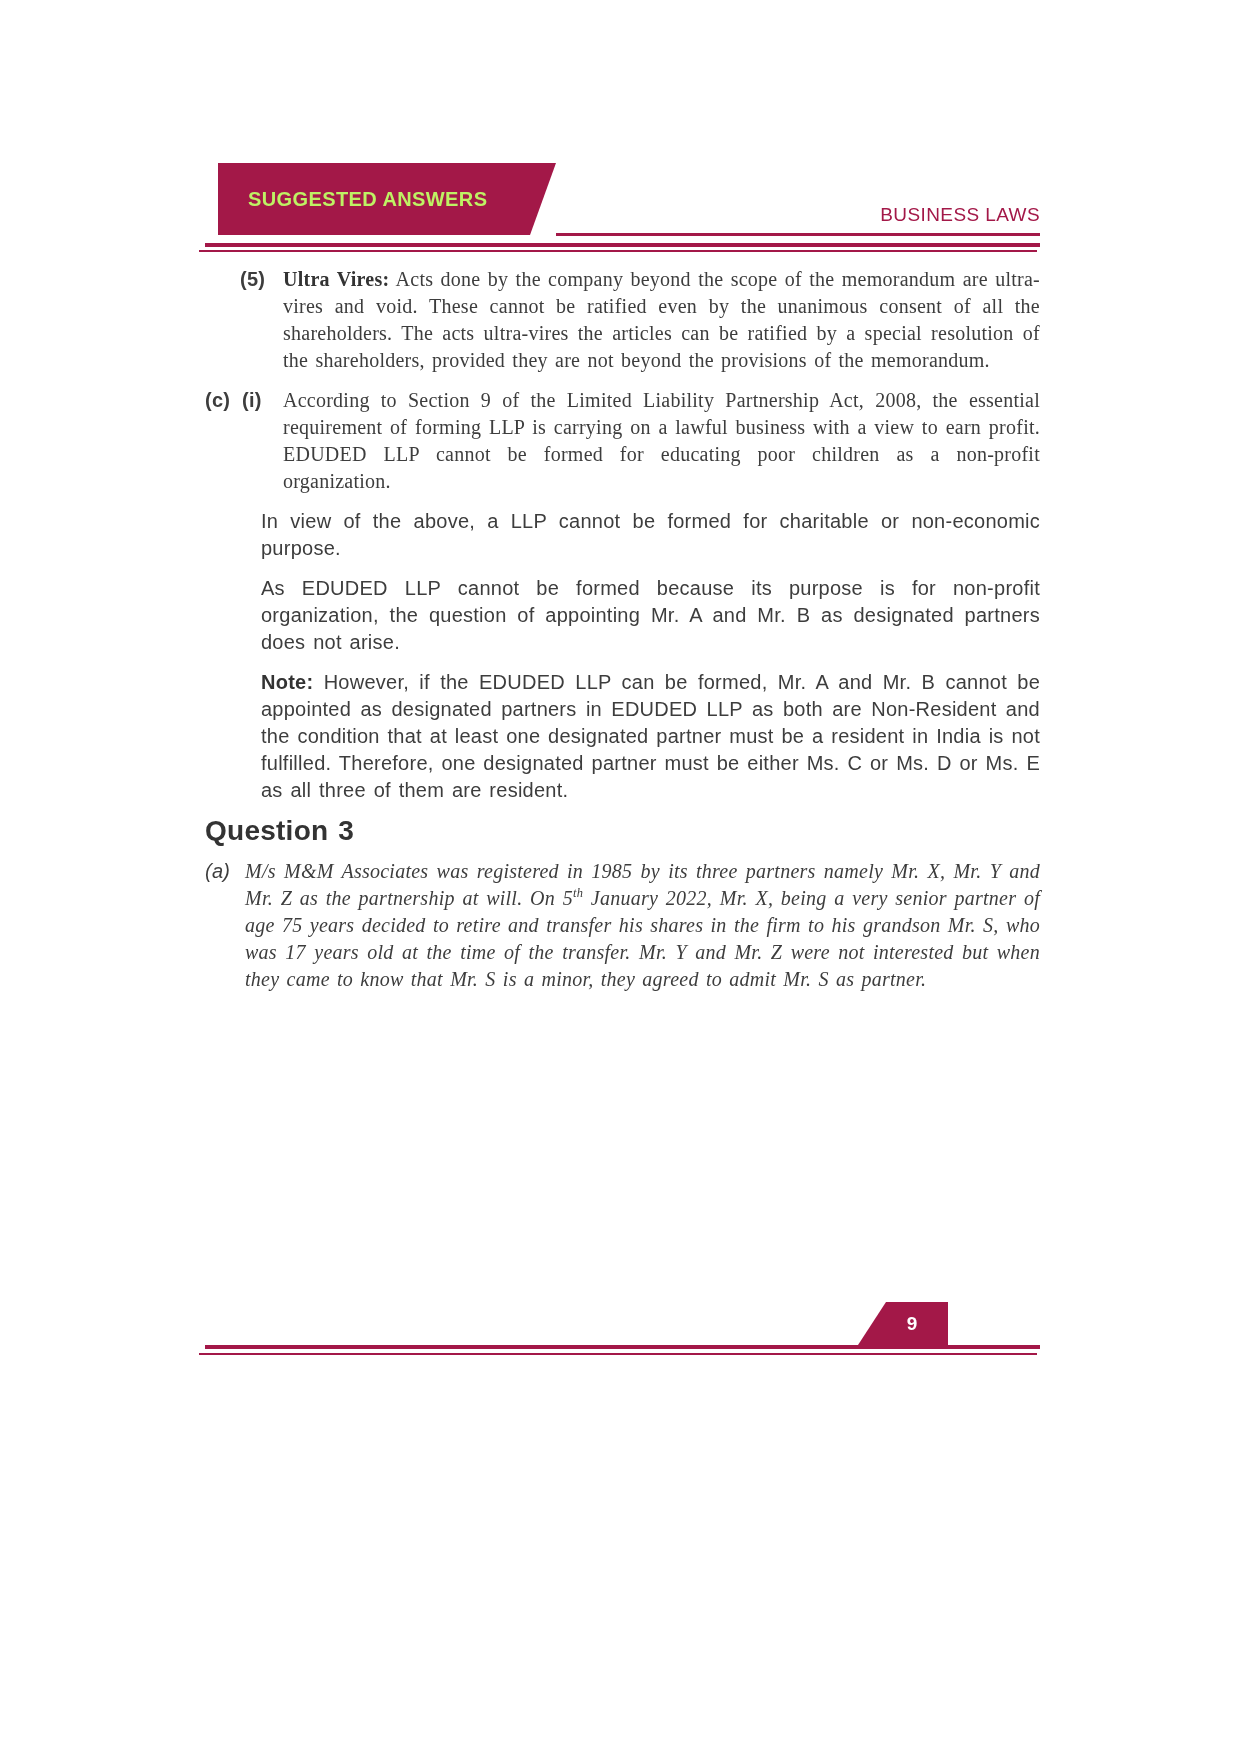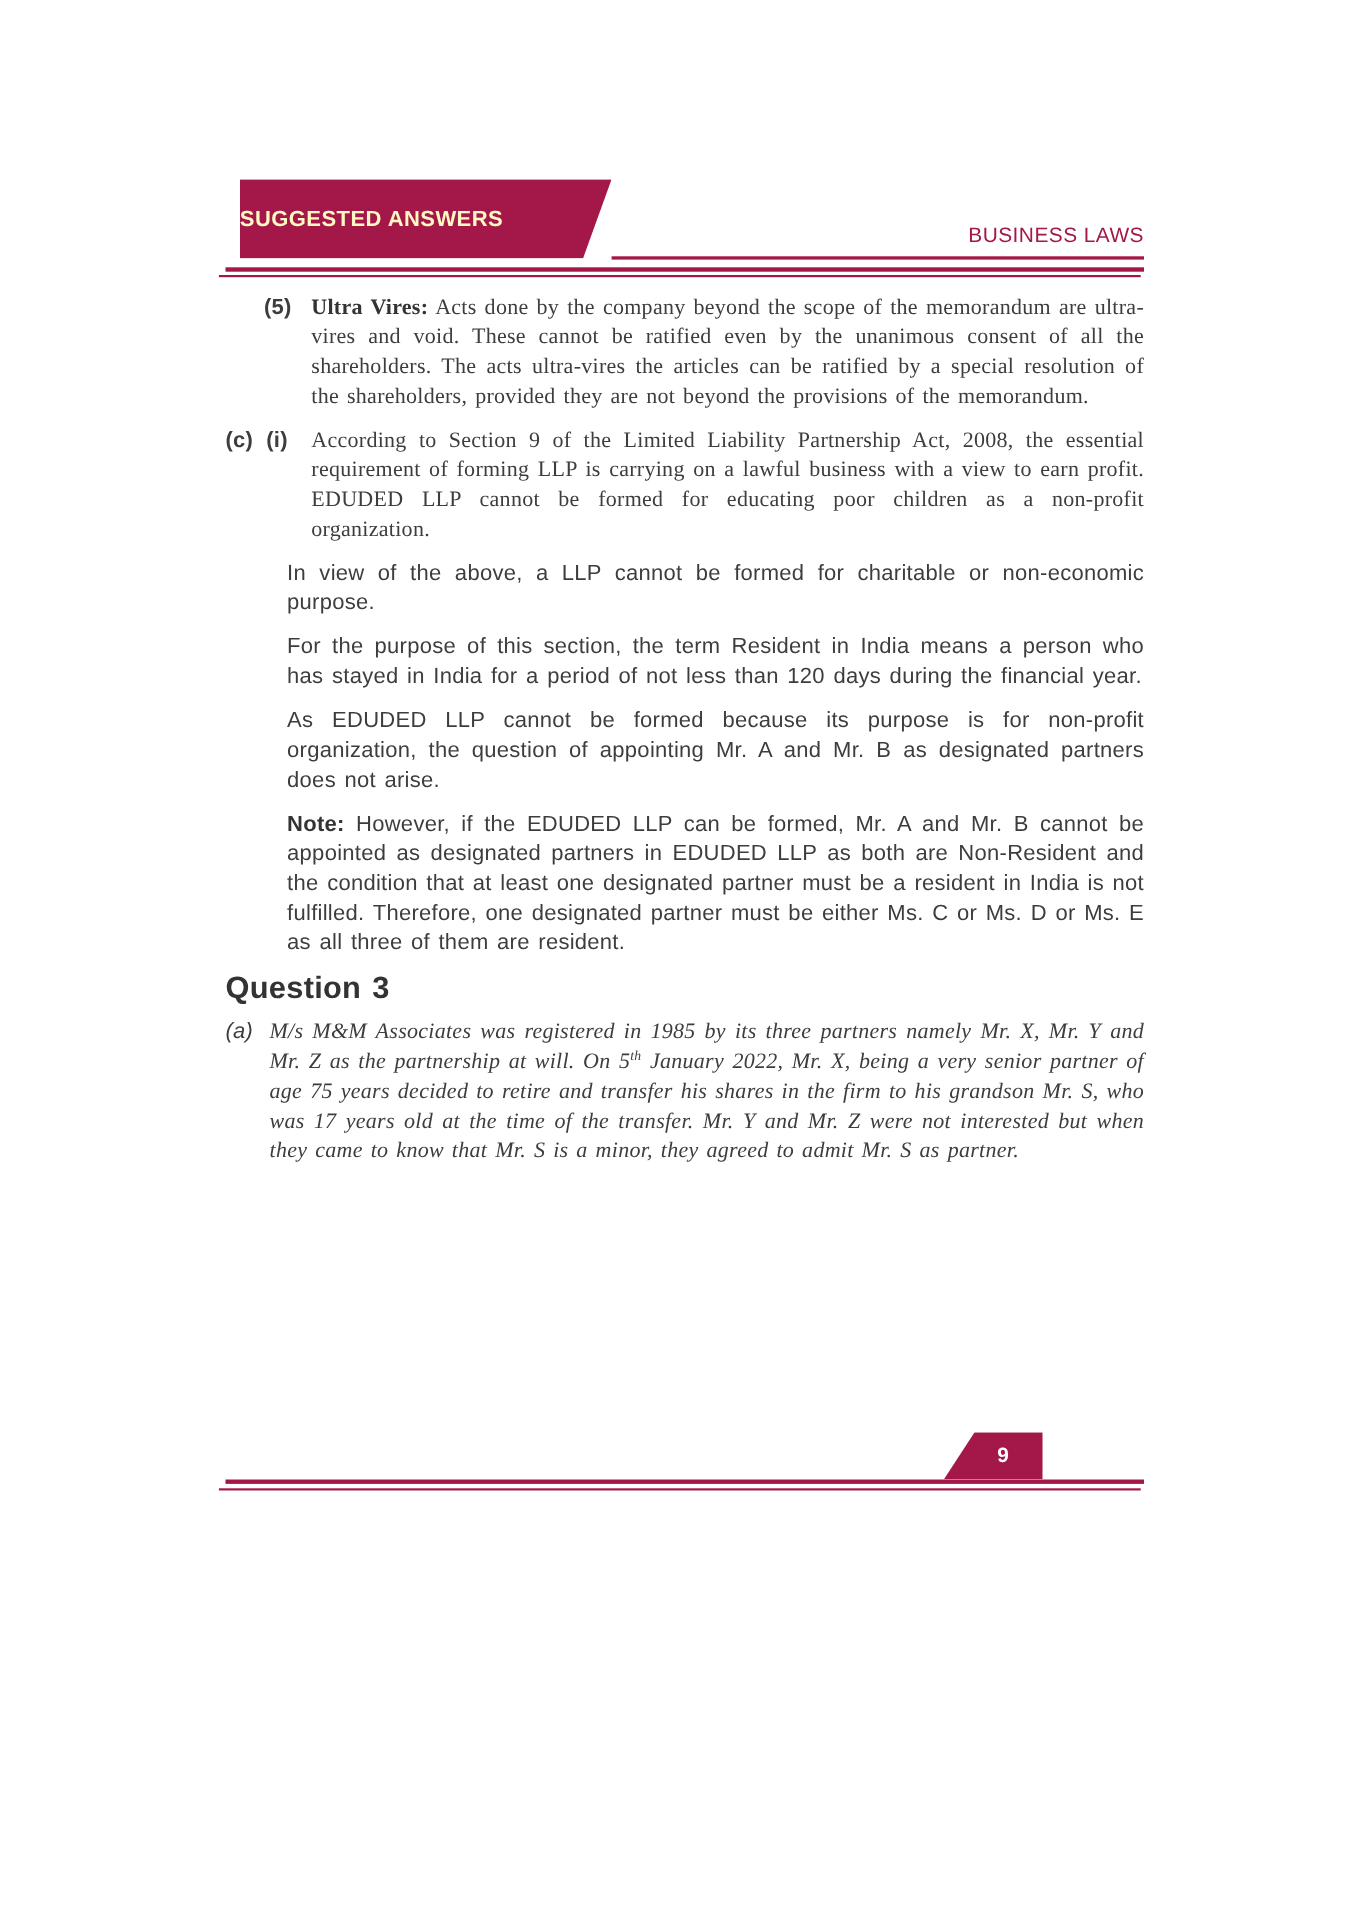--- a/index.html
+++ b/index.html
@@ -17,22 +17,22 @@
 
   
   .banner {
     position: absolute; left: 218px; top: 163px;
     width: 338px; height: 72px;
     background: var(--accent);
     clip-path: polygon(0 0, 100% 0, calc(100% - 26px) 100%, 0 100%);
     display: flex; align-items: center;
   }
   .banner-text {
-    color: #fef9c3; font-weight: bold; font-size: 20px;
-    letter-spacing: 0.4px;
+    color: #bef264; font-weight: bold; font-size: 20px;
+    padding-left: 30px; letter-spacing: 0.4px;
   }
   .subject {
     position: absolute; top: 204px; left: 560px; width: 480px;
     text-align: right; color: var(--accent);
     font-weight: normal; font-size: 19px; letter-spacing: 0.4px;
   }
   .subject-rule { position: absolute; left: 556px; top: 233px; width: 484px; height: 3px; background: var(--accent); }
   .rule-thick   { position: absolute; left: 205px; top: 243px; width: 835px; height: 3.5px; background: var(--accent); }
   .rule-thin    { position: absolute; left: 199px; top: 250px; width: 838px; height: 1.5px; background: var(--accent); }
 
@@ -91,21 +91,20 @@
     <div class="row para">
       <div class="mc">(c)</div>
       <div class="mi">(i)</div>
       <p class="text">According to Section 9 of the Limited Liability Partnership Act, 2008, the essential requirement of forming LLP is carrying on a lawful business with a view to earn profit. EDUDED LLP cannot be formed for educating poor children as a non-profit organization.</p>
     </div>
 
     <p class="indent para">In view of the above, a LLP cannot be formed for charitable or non-economic purpose.</p>
 
 
 
-    <p class="indent para">For the purpose of this section, the term Resident in India means a person who has stayed in India for a period of not less than 120 days during the financial year.</p>
 
     <p class="indent para">As EDUDED LLP cannot be formed because its purpose is for non-profit organization, the question of appointing Mr. A and Mr. B as designated partners does not arise.</p>
 
     <p class="indent para"><strong>Note:</strong> <span>However, if the EDUDED LLP can be formed, Mr. A and Mr. B cannot be appointed as designated partners in EDUDED LLP as both are Non-Resident and the condition that at least one designated partner must be a resident in India is not fulfilled. Therefore, one designated partner must be either Ms. C or Ms. D or Ms. E as all three of them are resident.</span></p>
 
     <h2 class="q-heading">Question 3</h2>
 
     <div class="row">
       <div class="ma">(a)</div>
       <p class="text italic"><span>M/s M&amp;M Associates was registered in 1985 by its three partners namely Mr. X, Mr. Y and Mr. Z as the partnership at will. On 5</span><sup>th</sup><span> January 2022, Mr. X, being a very senior partner of age 75 years decided to retire and transfer his shares in the firm to his grandson Mr. S, who was 17 years old at the time of the transfer. Mr. Y and Mr. Z were not interested but when they came to know that Mr. S is a minor, they agreed to admit Mr. S as partner.</span></p>

